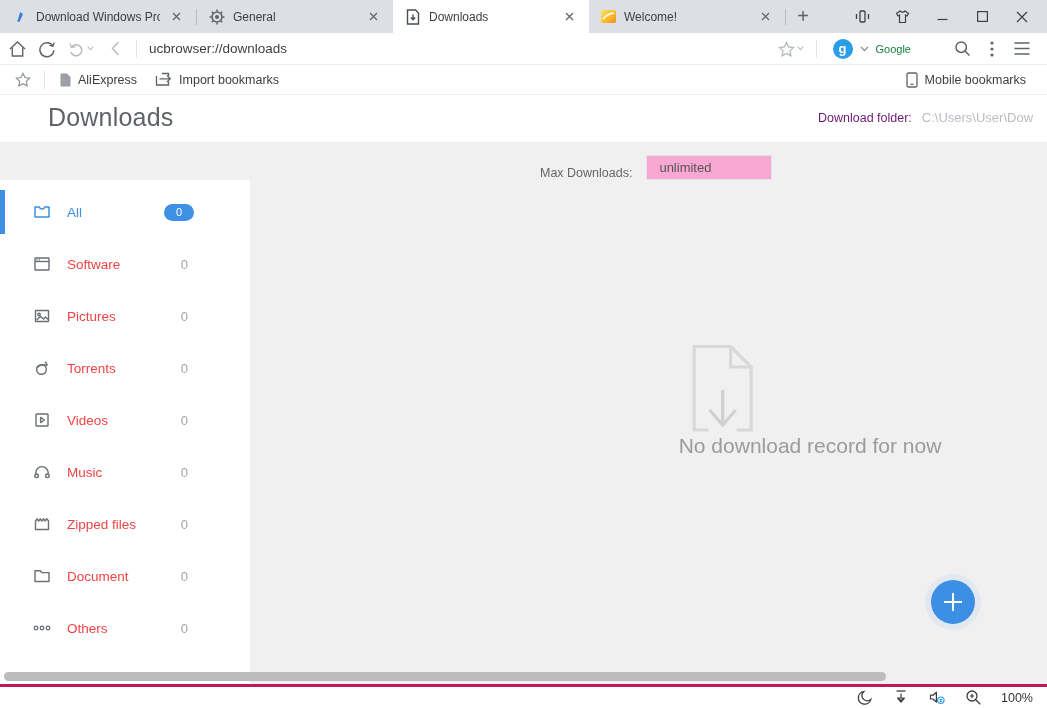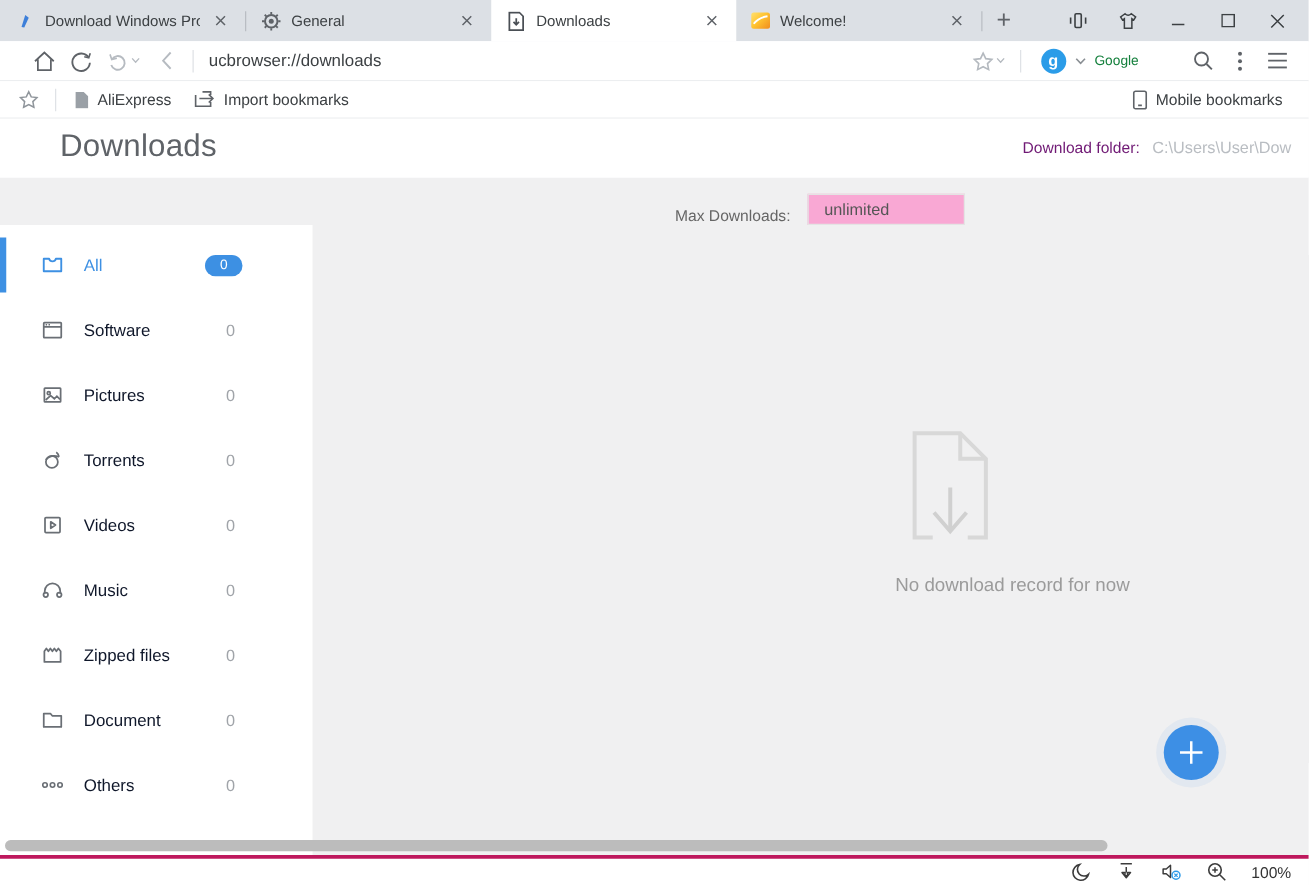--- a/index.html
+++ b/index.html
@@ -15,21 +15,21 @@
   .tab-close { width:16px; height:16px; display:flex; align-items:center; justify-content:center; flex:none; }
   .newtab-btn { width:34px; display:flex; align-items:center; justify-content:center; font-size:20px; font-weight:300; color:#5f6368; }
   .tabbar-spacer { flex:1; }
   .win-controls { display:flex; align-items:center; gap:6px; padding-right:8px; }
   .win-btn { width:34px; height:100%; display:flex; align-items:center; justify-content:center; }
   .favicon { width:16px; height:16px; flex:none; display:flex; align-items:center; justify-content:center; }
   .welcome-fav { width:15px; height:13px; border-radius:2px; background:linear-gradient(135deg,#ffe070 0%,#ffc431 45%,#f08c1e 100%); position:relative; overflow:hidden; flex:none; }
   .welcome-fav svg { position:absolute; left:0; top:0; }
 
   
-  .addressbar { height:32px; background:#fff; display:flex; align-items:center; padding:0 10px 0 20px; border-bottom:1px solid #eceef0; }
+  .addressbar { height:32px; background:#fff; display:flex; align-items:center; padding:0 10px 0 2px; border-bottom:1px solid #eceef0; }
   .nav-btn { width:30px; height:28px; display:flex; align-items:center; justify-content:center; }
   .nav-btn.with-caret { width:38px; gap:2px; }
   .v-sep { width:1px; height:18px; background:#dfe2e6; margin:0 6px; }
   .url-text { font-size:13.5px; color:#3c4043; flex:1; padding-left:6px; white-space:nowrap; overflow:hidden; }
   .engine-group { display:flex; align-items:center; gap:7px; padding:0 10px; }
   .g-badge { width:20px; height:20px; border-radius:50%; background:#2b9ce8; color:#fff; font-size:13px; font-weight:bold; display:flex; align-items:center; justify-content:center; }
   .engine-name { font-size:11px; color:#15803d; padding-right:26px; }
 
   
   .bookmarksbar { height:30px; background:#fff; display:flex; align-items:center; padding:0 12px 0 8px; border-bottom:1px solid #eceef0; font-size:12.5px; color:#3c4043; }
@@ -50,29 +50,29 @@
   
   .band { height:38px; background:#f0f0f1; display:flex; align-items:flex-end; padding-left:540px; }
   .band-label { font-size:12.5px; color:#666; }
   .band-input { margin-left:14px; width:126px; height:25px; background:#f9a8d4; border:1px solid #e4e4e4; font-size:13px; color:#555; padding-left:12px; outline:none; font-family:"Liberation Sans", sans-serif; }
 
   
   .content { height:504px; display:flex; position:relative; background:#f0f0f1; }
   .sidebar { width:250px; background:#fff; padding-top:6px; flex:none; }
   .side-row { height:52px; display:flex; align-items:center; padding:0 62px 0 32px; position:relative; }
   .side-row .s-icon { width:20px; height:20px; flex:none; display:flex; align-items:center; justify-content:center; }
-  .side-row .s-label { flex:1; font-size:13.5px; color:#0f172a; margin-left:15px; }
+  .side-row .s-label { flex:1; font-size:13.5px; color:#ef4444; margin-left:15px; }
   .side-row .s-count { font-size:13px; color:#a0a4a9; }
   .side-row.active::before { content:""; position:absolute; left:0; top:4px; bottom:4px; width:5px; background:#3d90e3; }
   .side-row.active .s-label { color:#3d90e3; }
   .badge { background:#3d90e3; color:#fff; font-size:11px; min-width:30px; height:17px; border-radius:9px; display:flex; align-items:center; justify-content:center; margin-right:-6px; }
 
   .main { flex:1; position:relative; }
   .empty-state { position:absolute; left:560px; top:162px; transform:translateX(-50%); text-align:center; }
-  .empty-text { margin-top:26px; font-size:15px; color:#9b9b9b; white-space:nowrap; }
+  .empty-text { font-size:21px; color:#9b9b9b; white-space:nowrap; }
   .fab { position:absolute; right:72px; top:400px; width:44px; height:44px; border-radius:50%; background:#3d8fe5; display:flex; align-items:center; justify-content:center; box-shadow:0 0 0 6px rgba(61,143,229,0.08); }
   .hscrollbar { position:absolute; left:4px; bottom:3px; width:882px; height:9px; border-radius:4.5px; background:#bcbcbc; }
 
   
   .statusbar { height:24px; background:#fff; border-top:3px solid #be185d; display:flex; align-items:center; justify-content:flex-end; gap:19px; padding-right:14px; }
   .status-icon { display:flex; align-items:center; justify-content:center; }
   .zoom-level { font-size:12.5px; color:#333; }
 
   svg { display:block; }
 </style>

